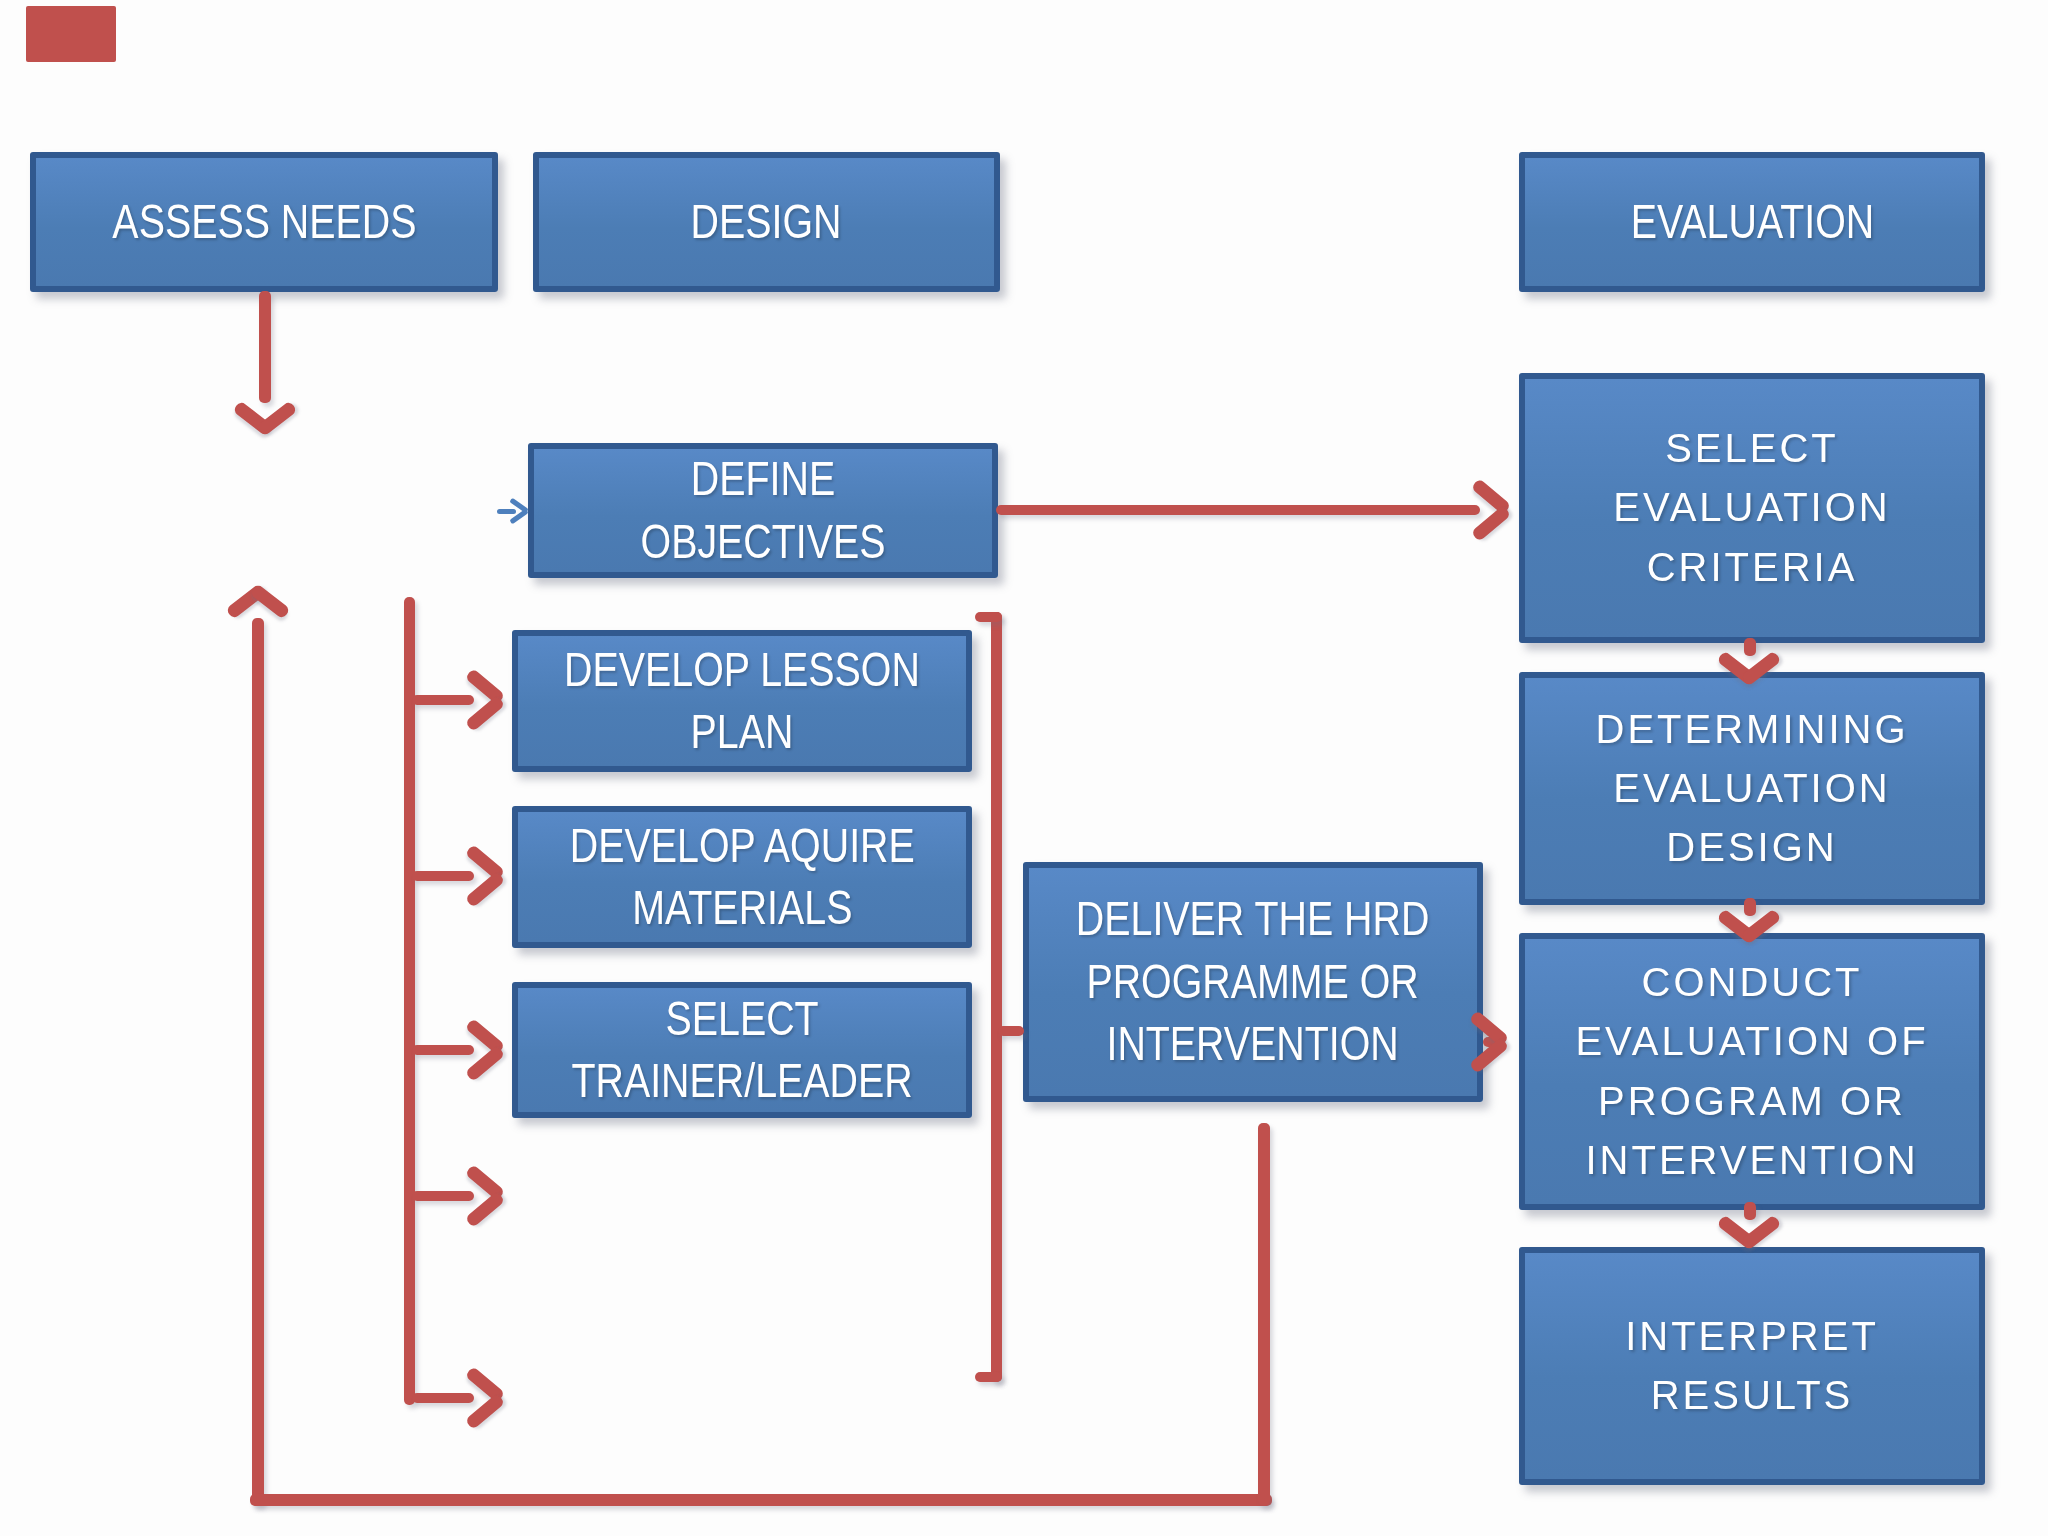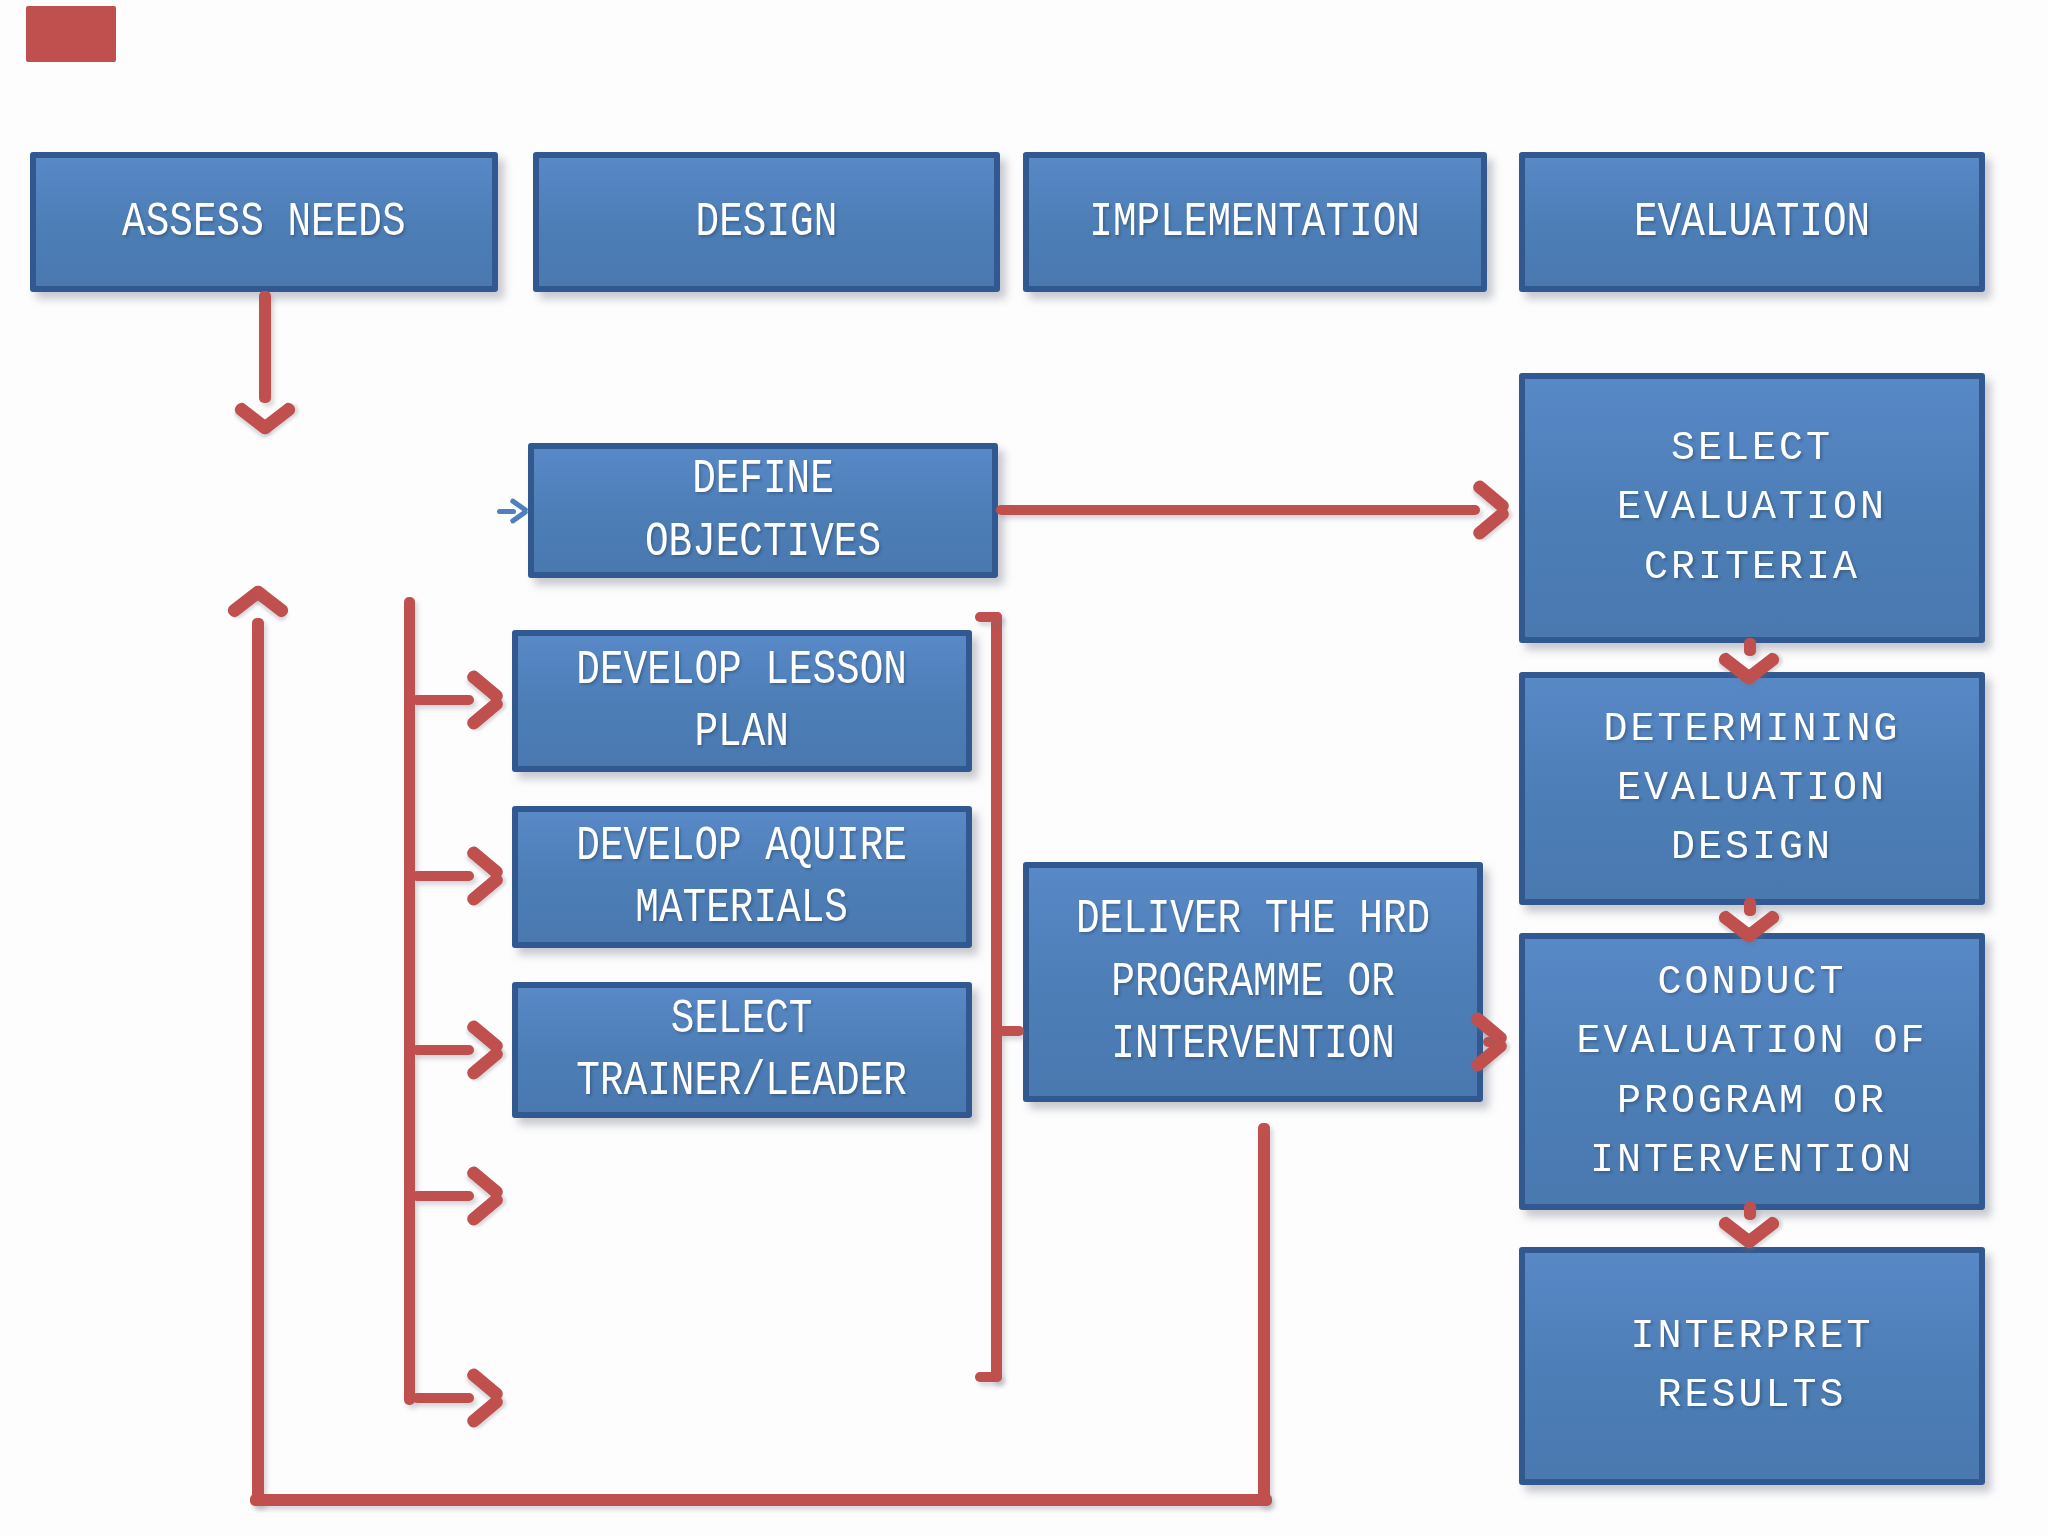--- a/index.html
+++ b/index.html
@@ -1,17 +1,17 @@
 <!DOCTYPE html>
 <html><head>
 <meta charset="utf-8">
 <style>
   html,body{margin:0;padding:0;background:#fff;}
   .stage{position:relative;width:2048px;height:1536px;background:#fdfdfd;overflow:hidden;
-         font-family:Liberation Mono, monospace;}
+         font-family:Liberation Sans, sans-serif;}
 
   
   .box{position:absolute;box-sizing:border-box;
        background:linear-gradient(180deg,#5889c7 0%,#4c7db5 55%,#4a79b0 100%);
        border:6px solid #31598f;border-radius:3px;
        display:flex;align-items:center;justify-content:center;
        color:#fff;text-align:center;
        box-shadow:6px 7px 9px rgba(110,115,135,.38);}
   .lbl{white-space:pre-line;text-shadow:2px 2px 3px rgba(0,0,0,.22);}
   .cond .lbl{font-size:48px;line-height:1.30;transform:scaleX(.82);}
@@ -47,23 +47,20 @@
 
 <div class="stage">
 
   <div class="corner" style="left:26px;top:6px;width:90px;height:56px"></div>
 
   <div class="box cond" style="left:30px;top:152px;width:468px;height:140px">
     <span class="lbl">ASSESS NEEDS</span>
   </div>
   <div class="box cond" style="left:533px;top:152px;width:467px;height:140px">
     <span class="lbl">DESIGN</span>
-  </div>
-  <div class="box cond" style="left:1023px;top:152px;width:464px;height:140px">
-    <span class="lbl">IMPLEMENTATION</span>
   </div>
   <div class="box cond" style="left:1519px;top:152px;width:466px;height:140px">
     <span class="lbl">EVALUATION</span>
   </div>
 
   <div class="box cond" style="left:528px;top:443px;width:470px;height:135px">
     <span class="lbl">DEFINE OBJECTIVES</span>
   </div>
 
   <div class="box wide" style="left:1519px;top:373px;width:466px;height:270px">

